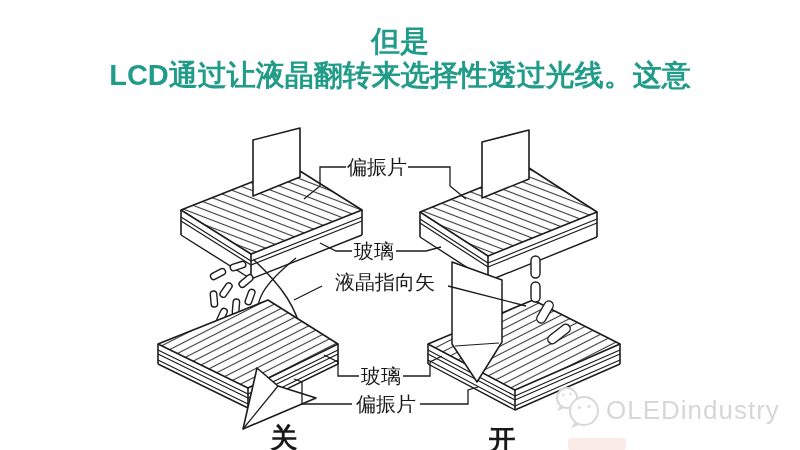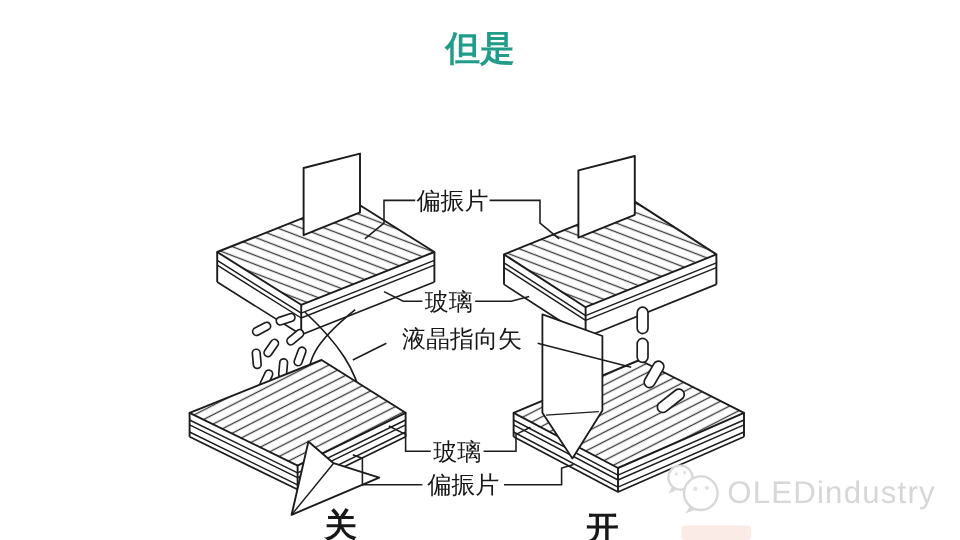--- a/index.html
+++ b/index.html
@@ -13,20 +13,21 @@
   svg text.state{font-family:"Liberation Serif", serif;fill:#181818;font-weight:bold;}
   .wm-text{font-family:"Liberation Sans", sans-serif;fill:#d7d7d7;letter-spacing:1px;}
 </style>
 </head>
 <body>
 
 <div class="stage">
 
   <div class="title">
     <div>但是</div>
+    <div>LCD通过让液晶翻转来选择性透过光线。这意</div>
   </div>
 
   <svg width="800" height="450" viewBox="0 0 800 450" style="position:absolute;left:0;top:0;">
     <defs>
       <pattern id="hatchTop" width="7" height="7" patternUnits="userSpaceOnUse" patternTransform="rotate(21)">
         <rect width="7" height="7" fill="#ffffff"></rect>
         <line x1="0" y1="3.5" x2="7" y2="3.5" stroke="#3a3a3a" stroke-width="1.1"></line>
       </pattern>
       <pattern id="hatchBot" width="7" height="7" patternUnits="userSpaceOnUse" patternTransform="rotate(-27)">
         <rect width="7" height="7" fill="#ffffff"></rect>

